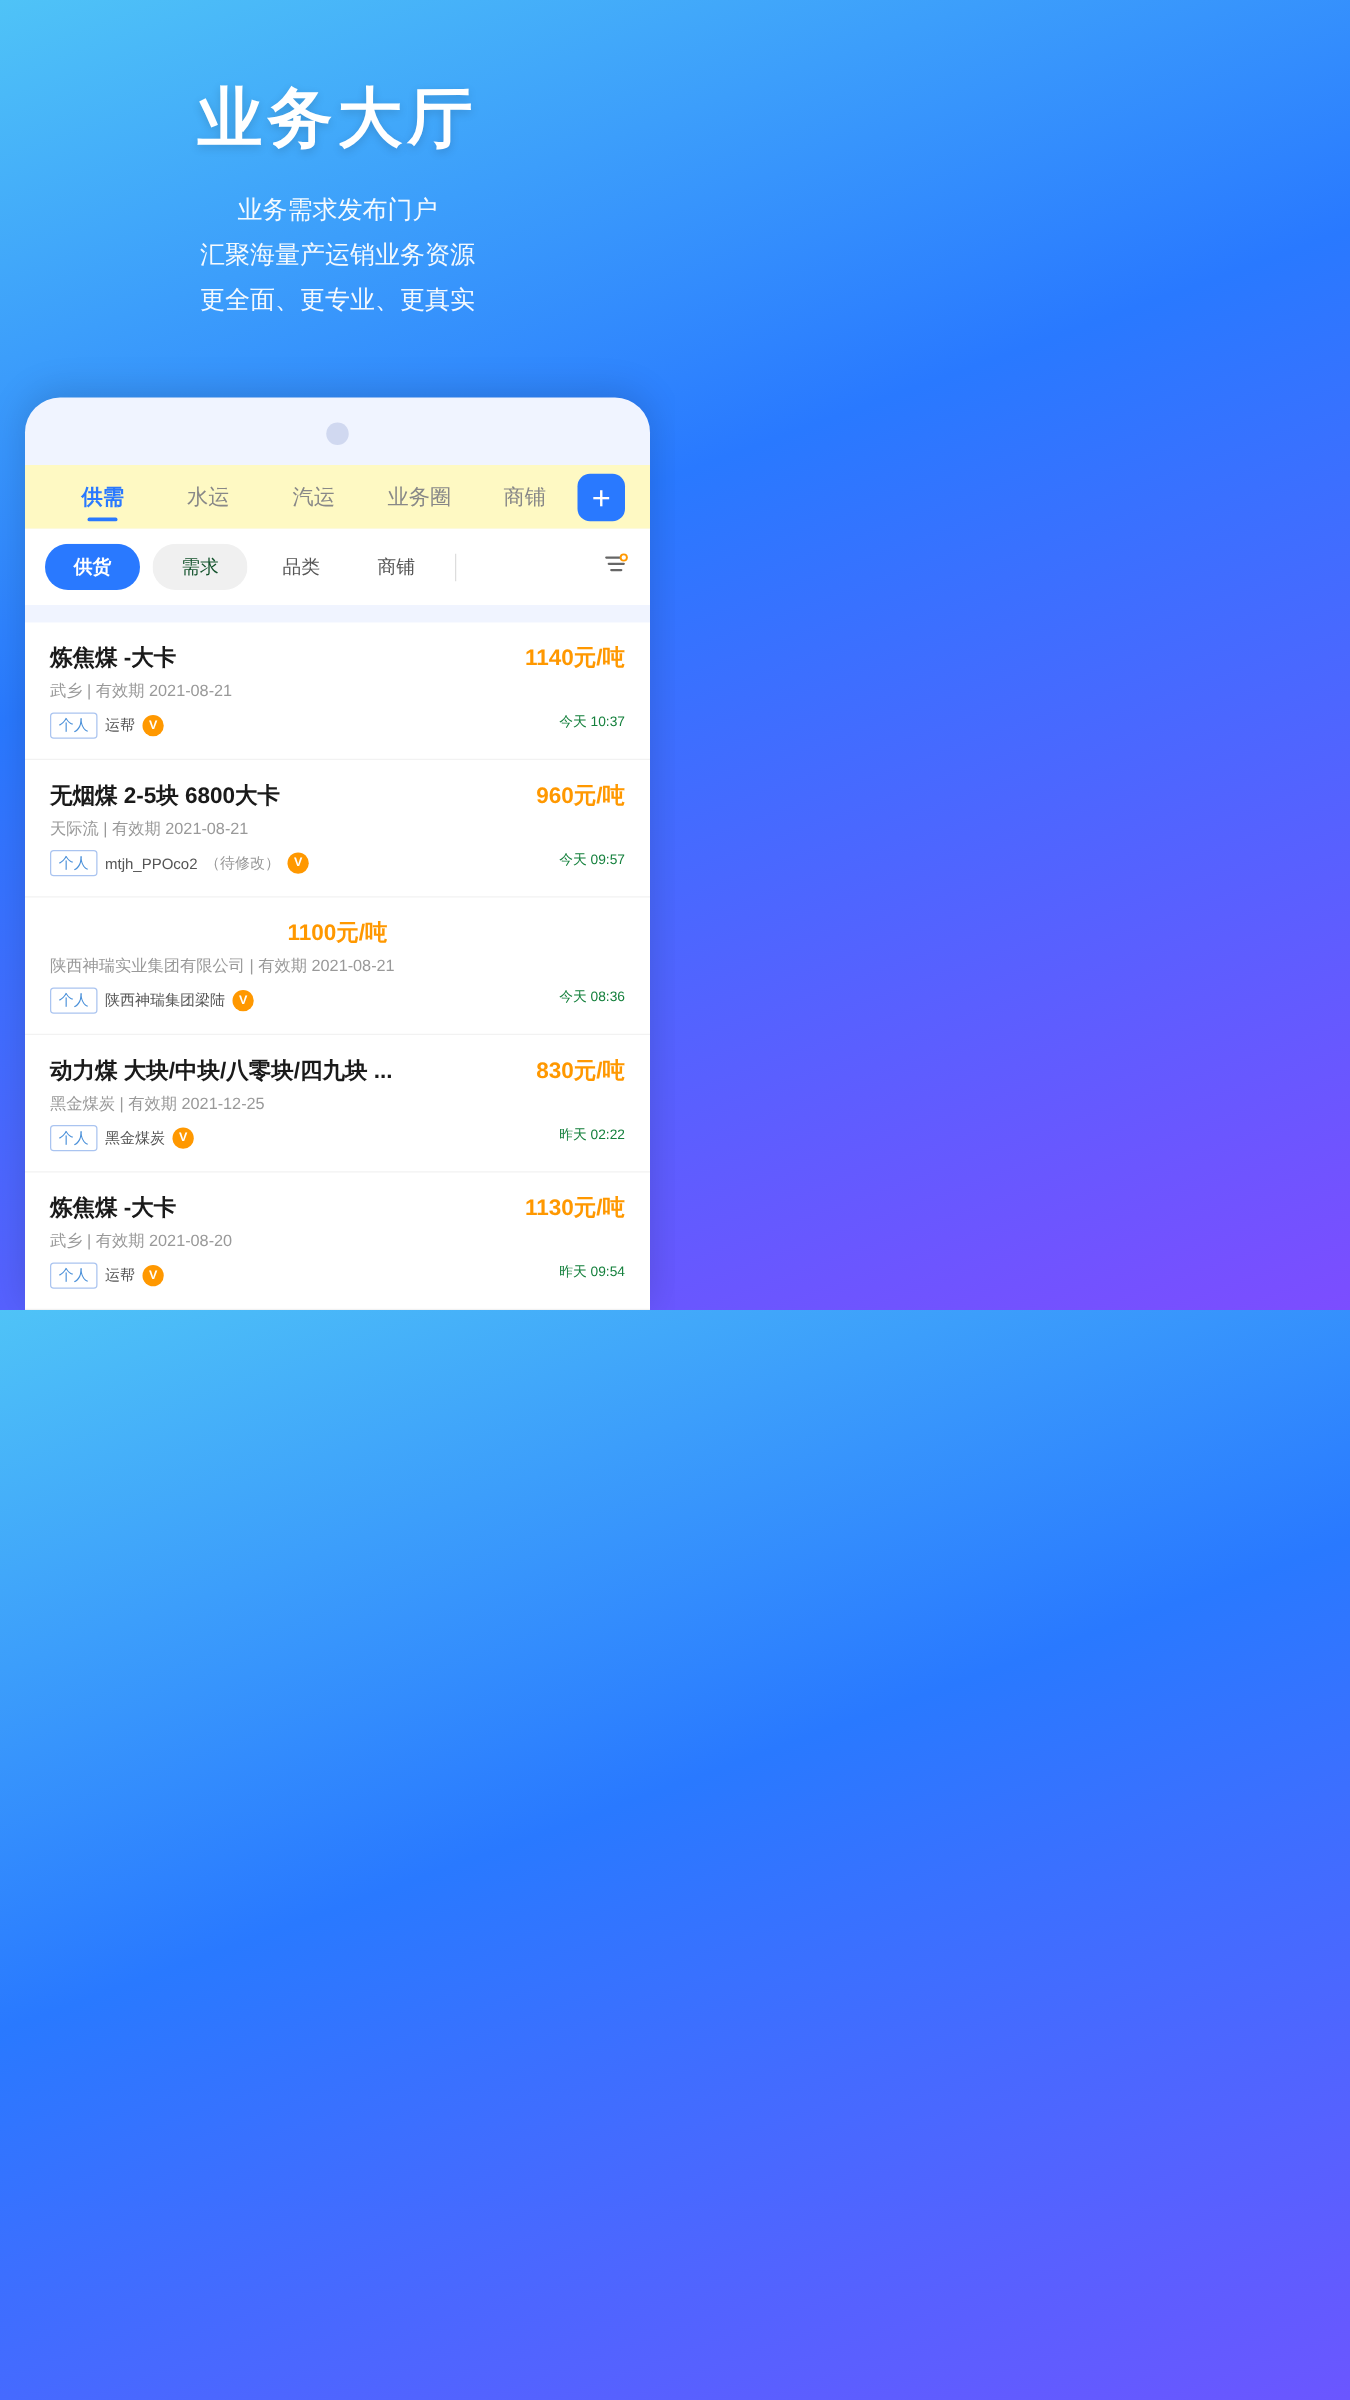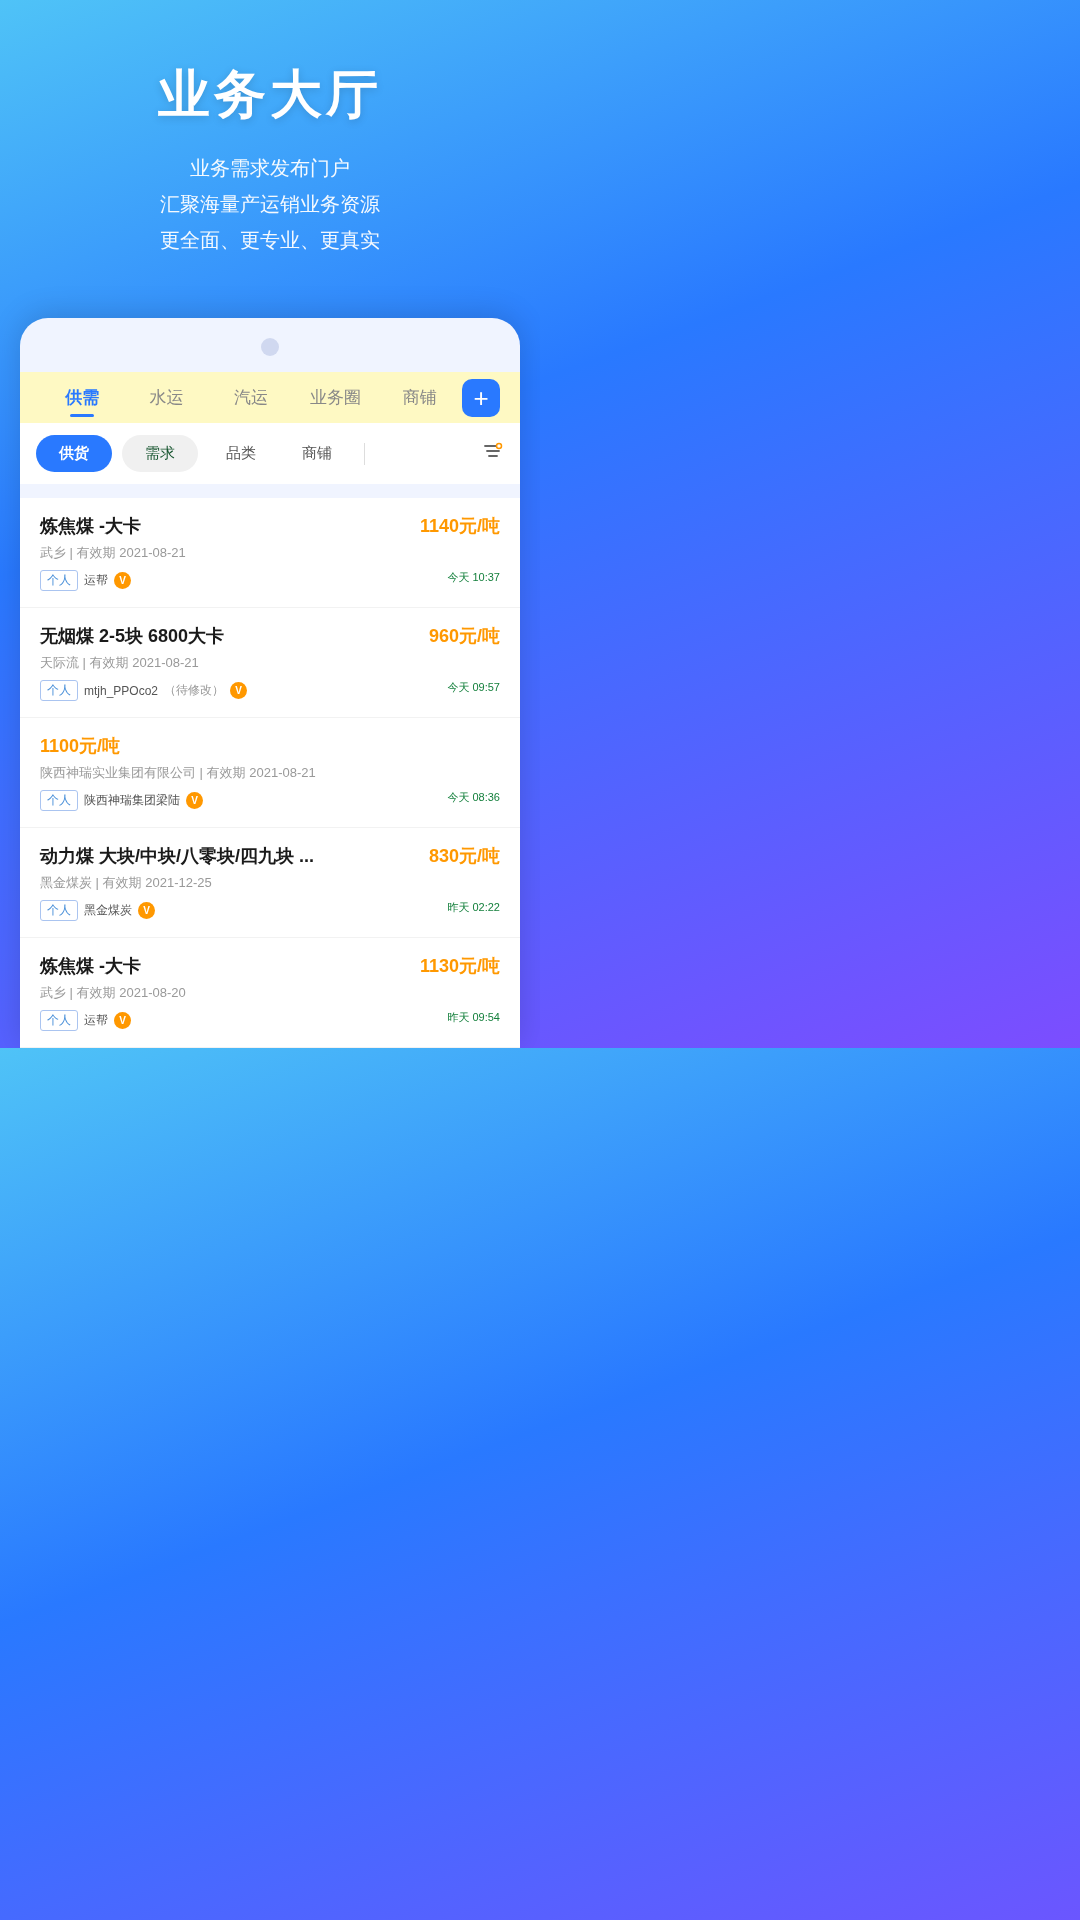--- a/index.html
+++ b/index.html
@@ -152,21 +152,21 @@
     .listing-list {
       background: white;
     }
     .listing-item {
       padding: 16px 20px;
       border-bottom: 1px solid #f2f2f2;
     }
     .listing-top {
       display: flex;
       align-items: flex-start;
-      justify-content: flex-start;
+      justify-content: center;
       margin-bottom: 6px;
     }
     .listing-title {
       font-size: 18px;
       font-weight: 700;
       color: #1a1a1a;
       flex: 1;
       padding-right: 10px;
     }
     .listing-price {

